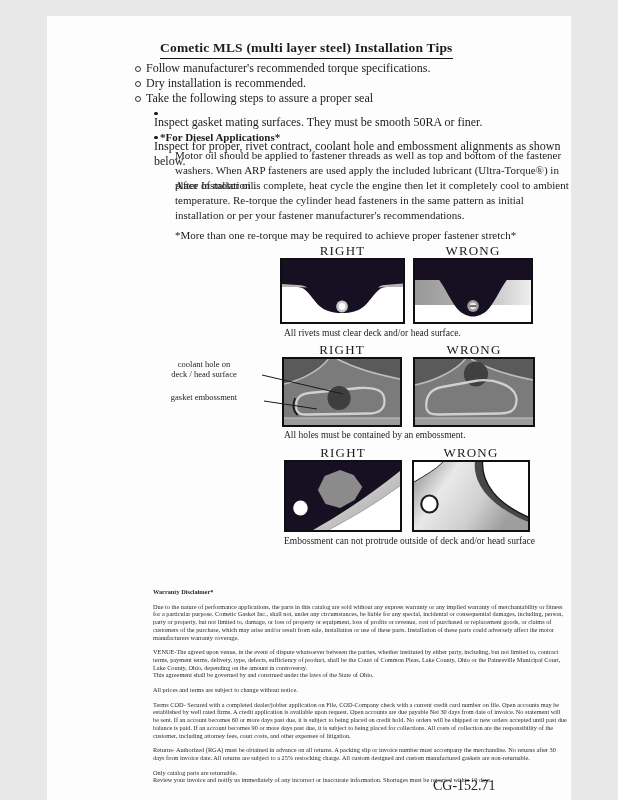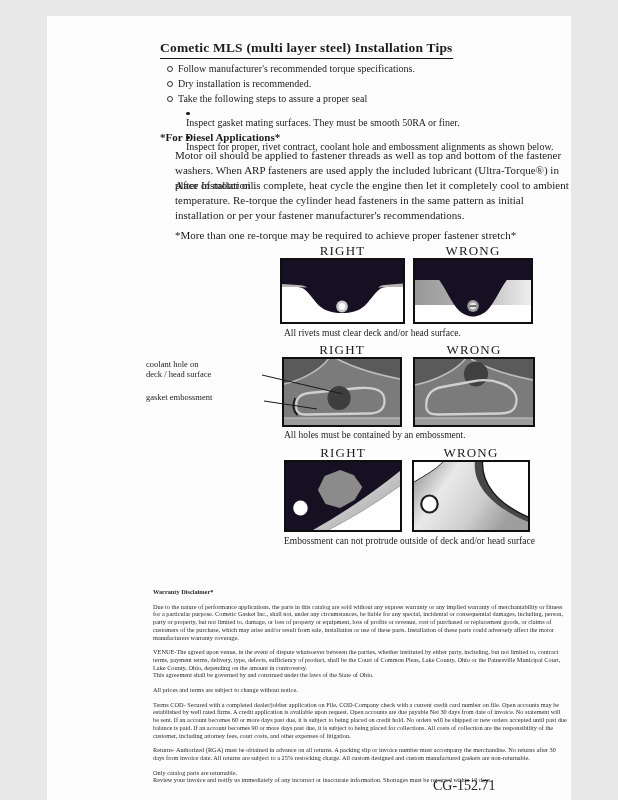--- a/index.html
+++ b/index.html
@@ -6,21 +6,21 @@
   .page {
     position:relative; width:524px; height:800px; margin:16px auto;
     background:#fdfdfd; font-family:Liberation Serif, serif;
     color:#1c1c1c; overflow:hidden;
   }
   .doc-title {
     position:absolute; left:113px; top:24px;
     font-size:13.5px; font-weight:bold; letter-spacing:0.2px;
     border-bottom:1.6px solid #151515; padding-bottom:2px; white-space:nowrap;
   }
-  .bullets { position:absolute; left:120px; top:45px; font-size:10px; line-height:15px; }
+  .bullets { position:absolute; left:88px; top:45px; font-size:12px; line-height:15px; }
   .bullet-row { display:flex; align-items:flex-start; }
   .bullet-row.sub { margin-left:19px;flex-direction:column; }
   .marker-open {
     width:4px; height:4px; border:1px solid #333; border-radius:50%;
     margin:5px 5px 0 0; flex:none;
   }
   .marker-filled {
     width:3.5px; height:3.5px; background:#1c1c1c; border-radius:50%;
     margin:5.5px 5px 0 0; flex:none;
   }
@@ -33,21 +33,21 @@
     position:absolute; font-size:13px; letter-spacing:1.2px; color:#1a1a1a;
     text-align:center; font-weight:500;
   }
   .dg-box {
     position:absolute; border:2.2px solid #0f0f0f; box-sizing:border-box;
     background:#fff;
   }
   .dg-box svg { display:block; width:100%; height:100%; }
   .caption { position:absolute; font-size:9.5px; line-height:12px; color:#1c1c1c; }
   .callout {
-    position:absolute; left:99px; width:116px; text-align:left;
+    position:absolute; left:99px; width:116px; text-align:center;
     font-size:8.5px; line-height:10px; white-space:pre-line; color:#1c1c1c;
   }
   .callout-lines { position:absolute; left:118px; top:338px; z-index:5; pointer-events:none; }
   .smallprint {
     position:absolute; left:106px; top:572px; width:414px;
     font-size:6.3px; line-height:7.7px; color:#2a2a2a;
   }
   .smallprint .sp-head { font-weight:bold; margin:0 0 7px 0; }
   .smallprint p { margin:0 0 7px 0; white-space:pre-line; }
   .page-code { position:absolute; left:386px; top:762px; font-size:14px; color:#222; }

